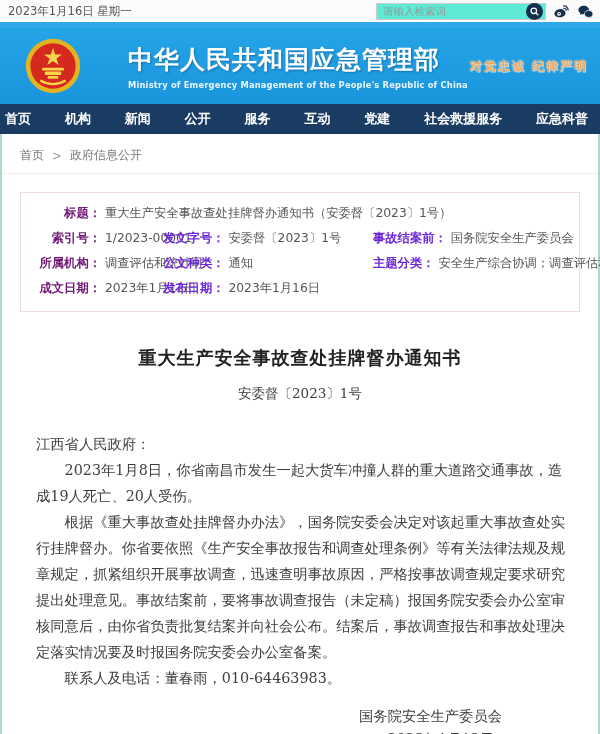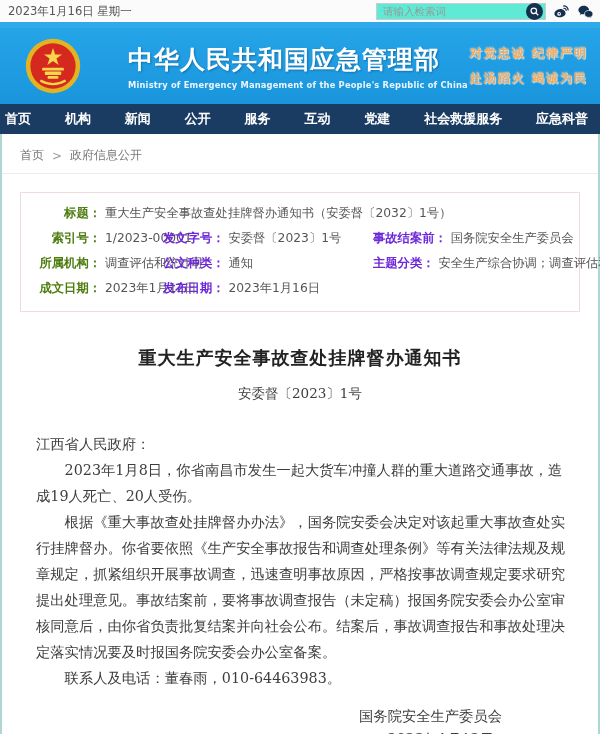--- a/index.html
+++ b/index.html
@@ -73,21 +73,21 @@
   .breadcrumb .crumb { cursor:pointer; }
   .breadcrumb .sep { color:#999; }
   
   .record-box {
     margin:18px; border:1px solid #f0dada; padding:8px 10px 10px 10px;
     font-size:12.3px; line-height:25px; color:#555;
   }
   .rec-row-full { display:block; }
   .rec-grid3 { display:grid; grid-template-columns:132px 210px 1fr; }
   .rec-label {
-    color:#4d7c0f; font-weight:bold; display:inline-block; width:70px;
+    color:#701a75; font-weight:bold; display:inline-block; width:70px;
     text-align:right; white-space:nowrap; vertical-align:top;
   }
   .rec-cell { white-space:nowrap; overflow:visible; }
   .rec-cell .rec-label2 { color:#6d28d9; font-weight:bold; white-space:nowrap; }
   .rec-value { color:#555; }
   
   .doc { font-family:"DejaVu Serif","Liberation Serif",serif; color:#3d3d3d; }
   .doc-title {
     text-align:center; font-size:18px; font-weight:bold; color:#222;
     letter-spacing:1px; margin-top:34px;
@@ -145,21 +145,20 @@
       <rect x="26" y="43" width="12" height="3" rx="1" fill="#f7d64a"></rect>
       <path d="M18 48 q14 8 28 0" fill="none" stroke="#f7d64a" stroke-width="2.4"></path>
     </svg>
   </span>
   <div class="site-titles">
     <div class="site-title">中华人民共和国应急管理部</div>
     <div class="site-subtitle">Ministry of Emergency Management of the People's Republic of China</div>
   </div>
   <div class="slogan">
     <div>对党忠诚 纪律严明</div>
-    <div>赴汤蹈火 竭诚为民</div>
   </div>
 </div>
 
 <div class="mainnav">
   <span class="nav-item">首页</span>
   <span class="nav-item">机构</span>
   <span class="nav-item">新闻</span>
   <span class="nav-item">公开</span>
   <span class="nav-item">服务</span>
   <span class="nav-item">互动</span>
@@ -172,21 +171,21 @@
 
   <div class="breadcrumb">
     <span class="crumb">首页</span>
     <span class="sep">&gt;</span>
     <span class="crumb">政府信息公开</span>
   </div>
 
   <div class="record-box">
     <div class="rec-row-full">
       <span class="rec-label">标题：</span>
-      <span class="rec-value">重大生产安全事故查处挂牌督办通知书（安委督〔2032〕1号）</span>
+      <span class="rec-value">重大生产安全事故查处挂牌督办通知书（安委督〔2023〕1号）</span>
     </div>
     <div class="rec-grid3">
       <div class="rec-cell">
         <span class="rec-label">索引号：</span>
         <span class="rec-value">1/2023-00001</span>
       </div>
       <div class="rec-cell">
         <span class="rec-label2">发文字号：</span>
         <span class="rec-value">安委督〔2023〕1号</span>
       </div>

